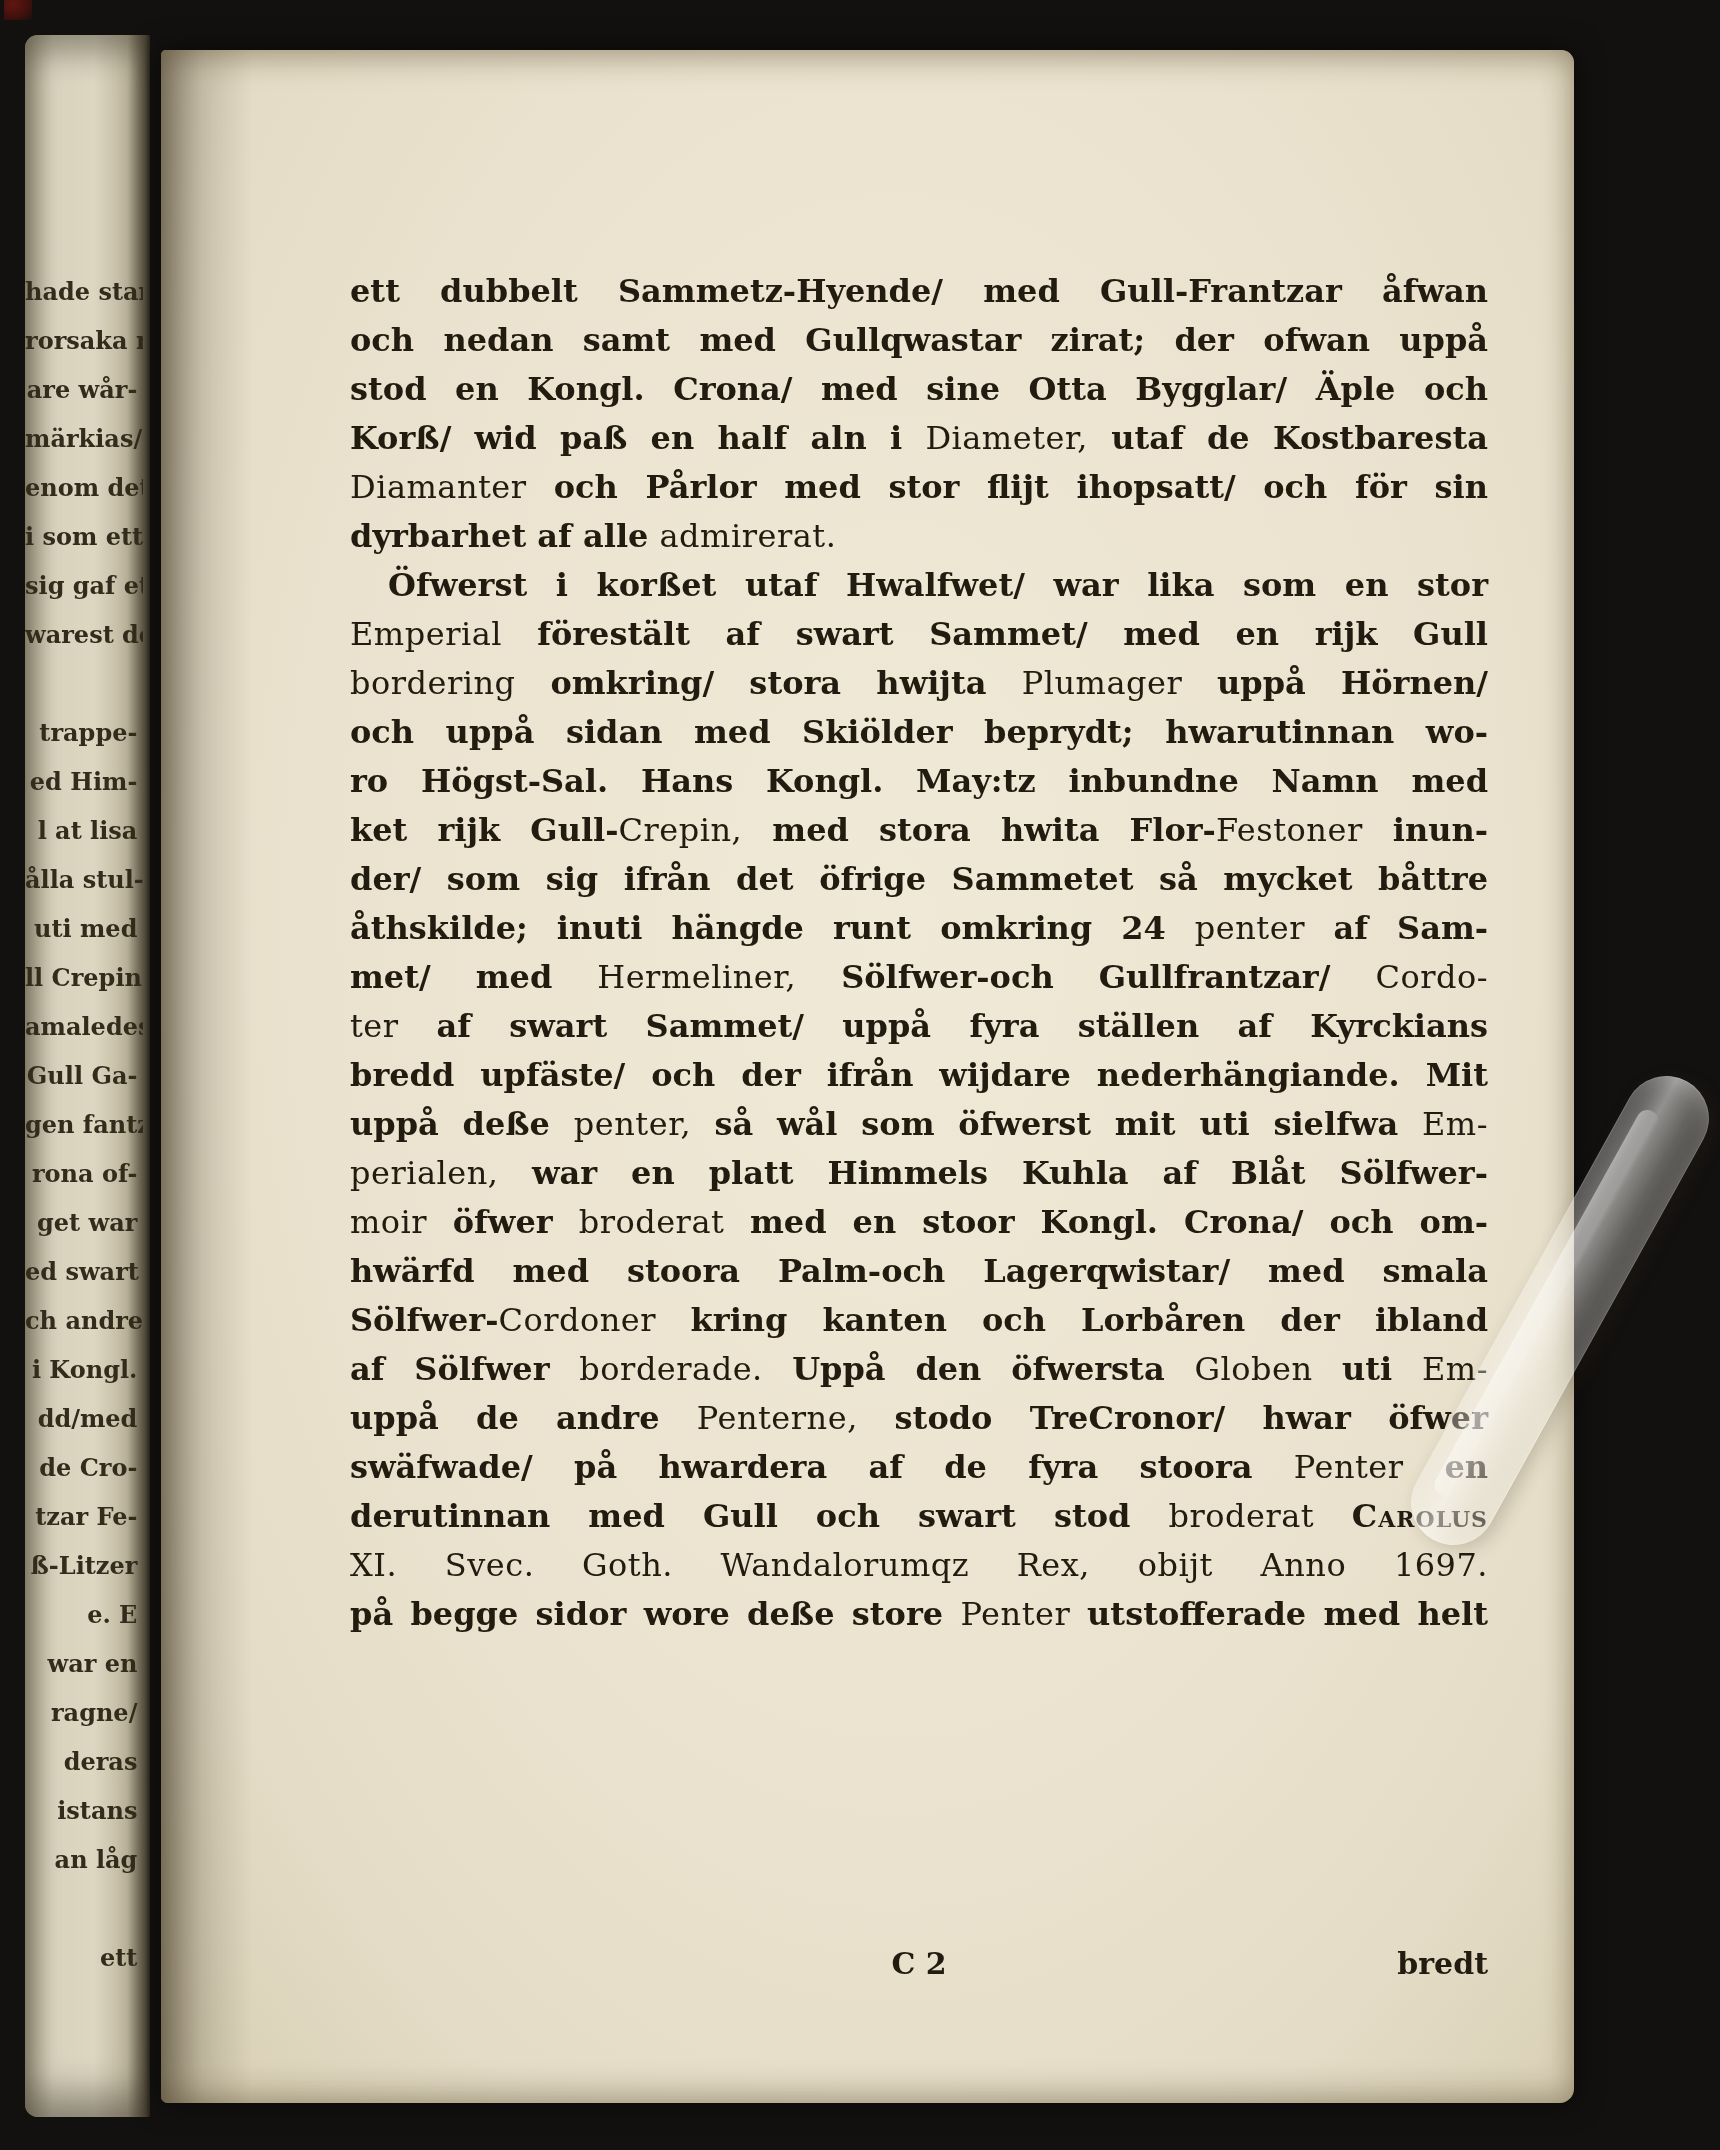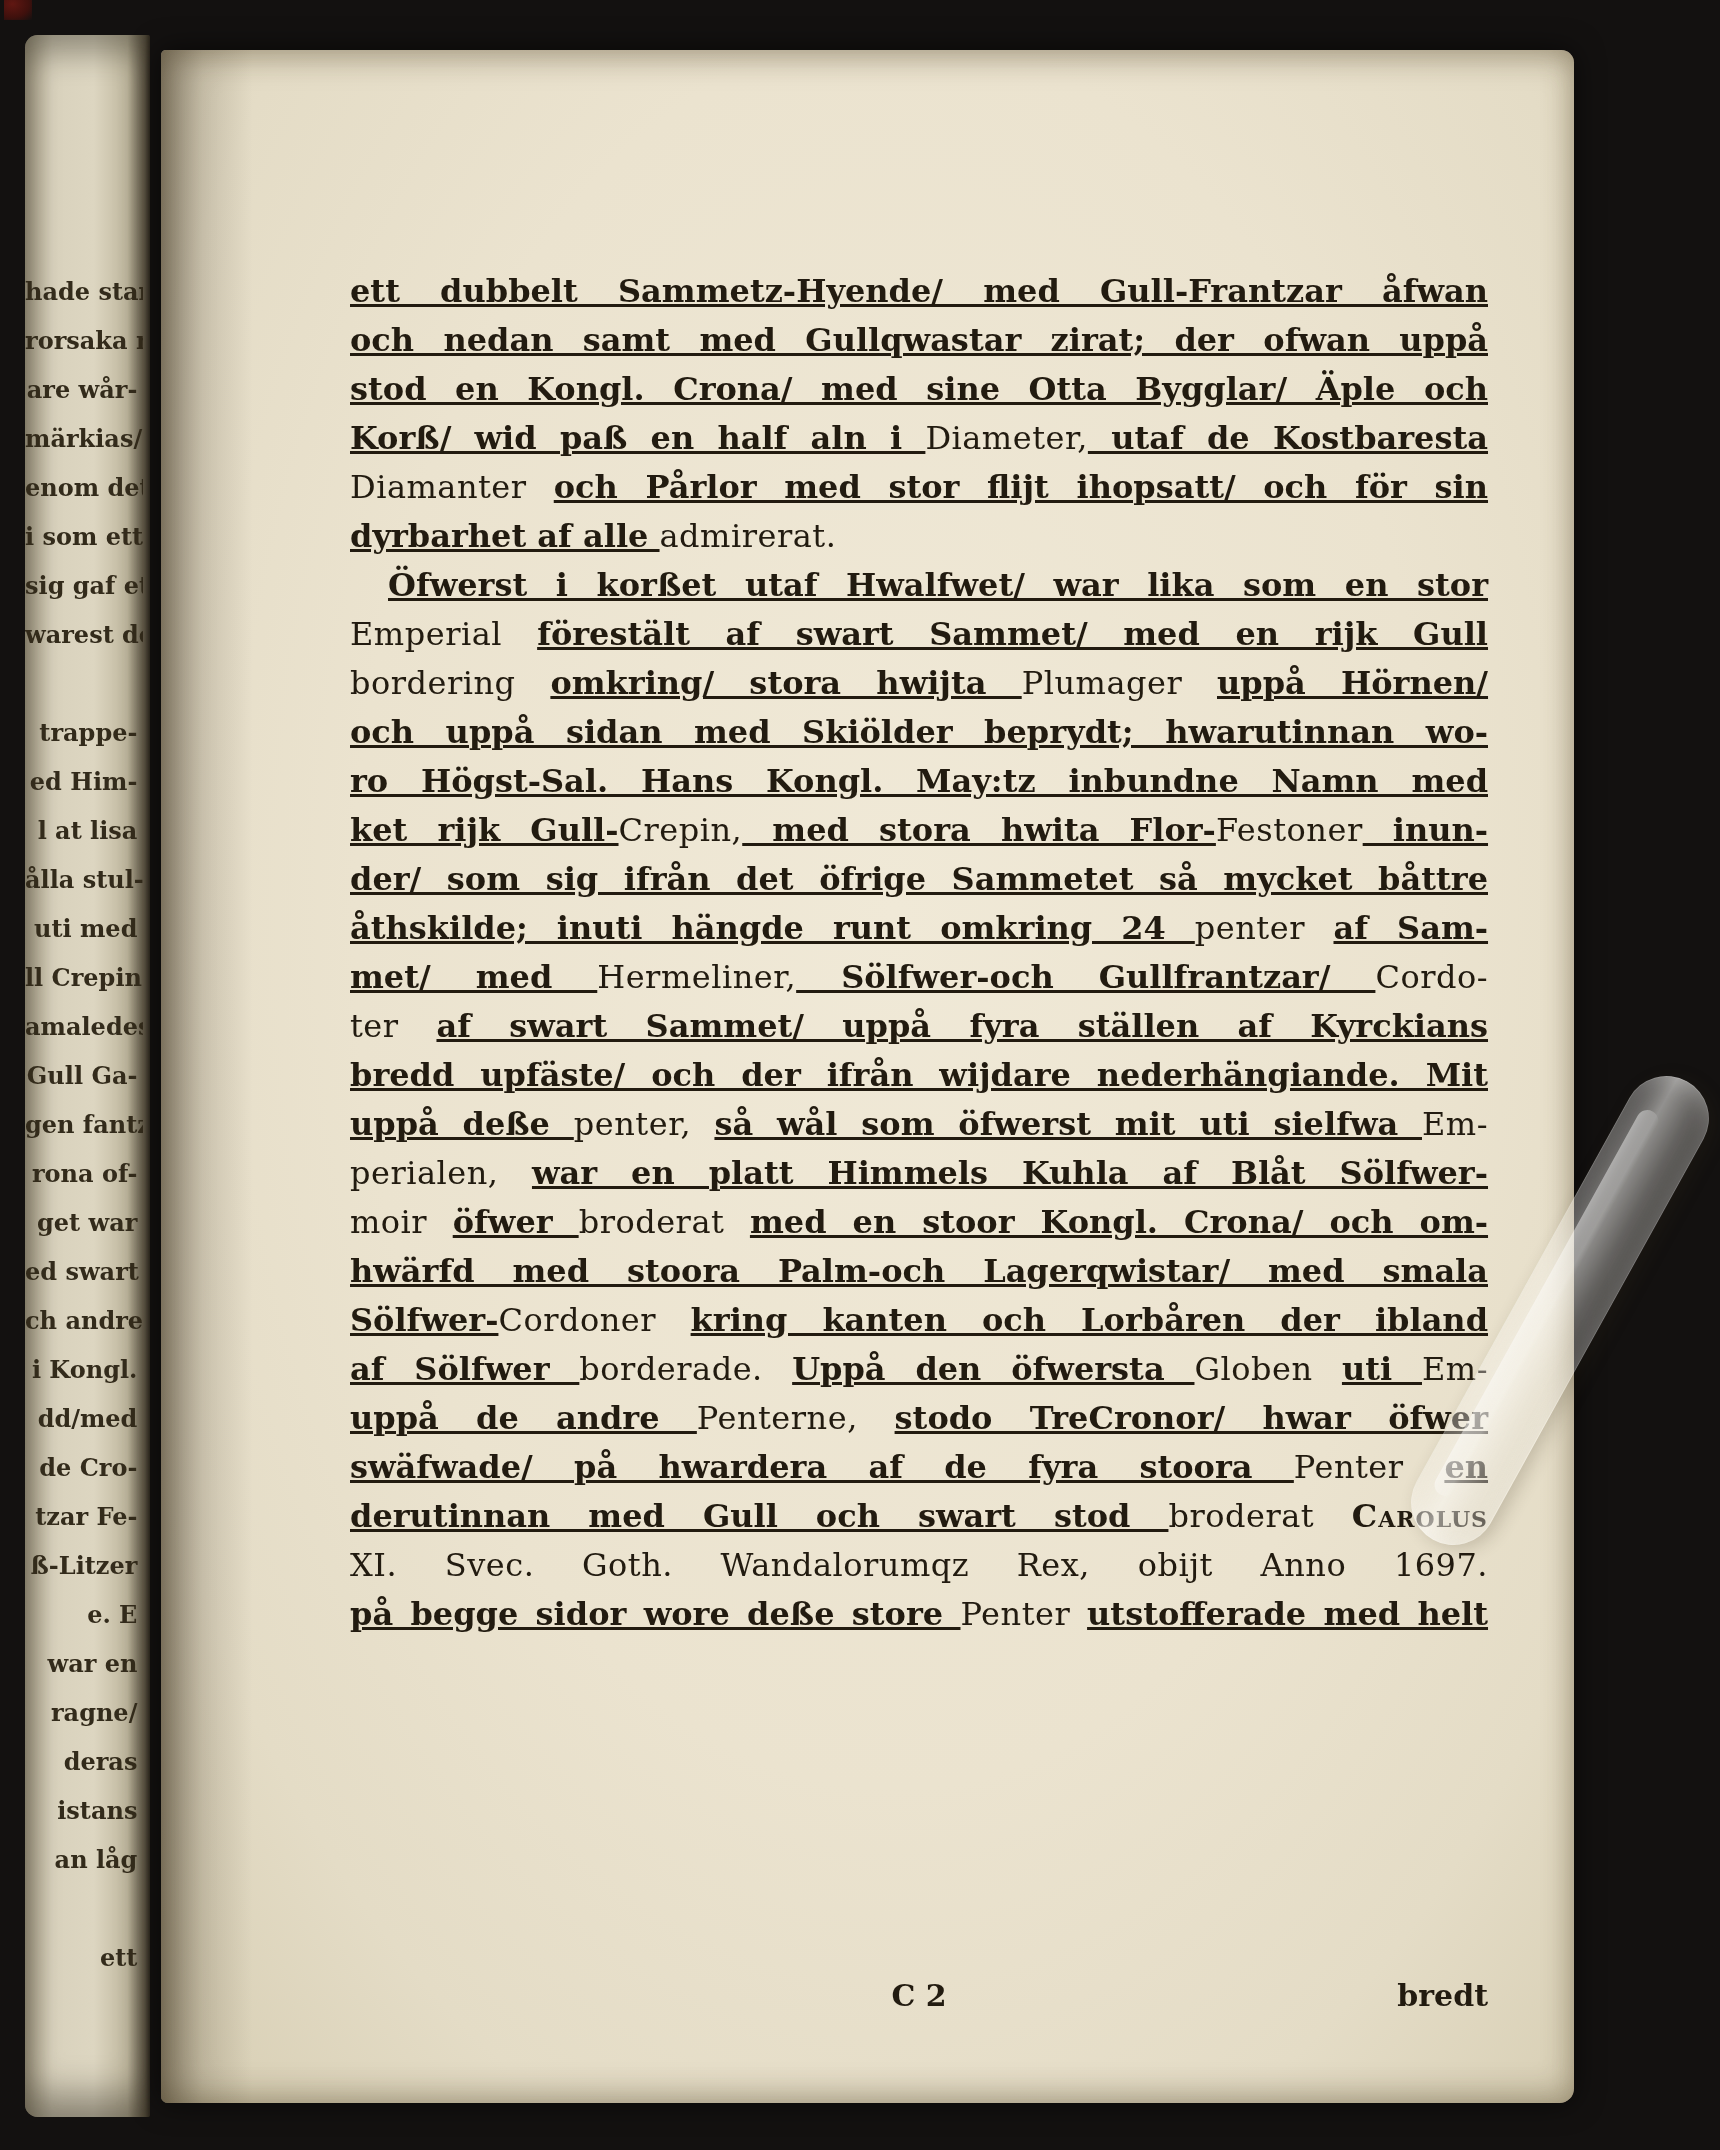--- a/index.html
+++ b/index.html
@@ -62,27 +62,27 @@
     position:absolute; left:189px; top:217px; width:1138px;
     color:#221b10;
   }
   .line {
     font-size:32px; line-height:49px; font-weight:bold;
     text-align:justify; text-align-last:justify;
     white-space:normal;
   }
   .line.no-just { text-align-last:left; }
   .line.indent { text-indent:38px; }
-  .seg-f { font-weight:bold;text-decoration:underline; }
+  .seg-f { font-weight:bold; }
   .seg-r { font-weight:400; letter-spacing:0.5px; }
   .seg-c { font-weight:700; font-variant:small-caps; letter-spacing:1px; }
 
   .footer-row {
     position:absolute; left:189px; top:1889px; width:1138px; height:49px;
-    font-size:30px; line-height:49px; font-weight:bold; color:#221b10;margin-top:32px;
+    font-size:30px; line-height:49px; font-weight:bold; color:#221b10;
   }
   .signature { position:absolute; left:0; right:0; text-align:center; }
   .catchword { position:absolute; right:0; }
 
   
   .plastic-strip {
     position:absolute; left:1298px; top:1268px; width:524px; height:85px;
     border-radius:45px;
     transform:rotate(-61deg);
     background:linear-gradient(180deg,

